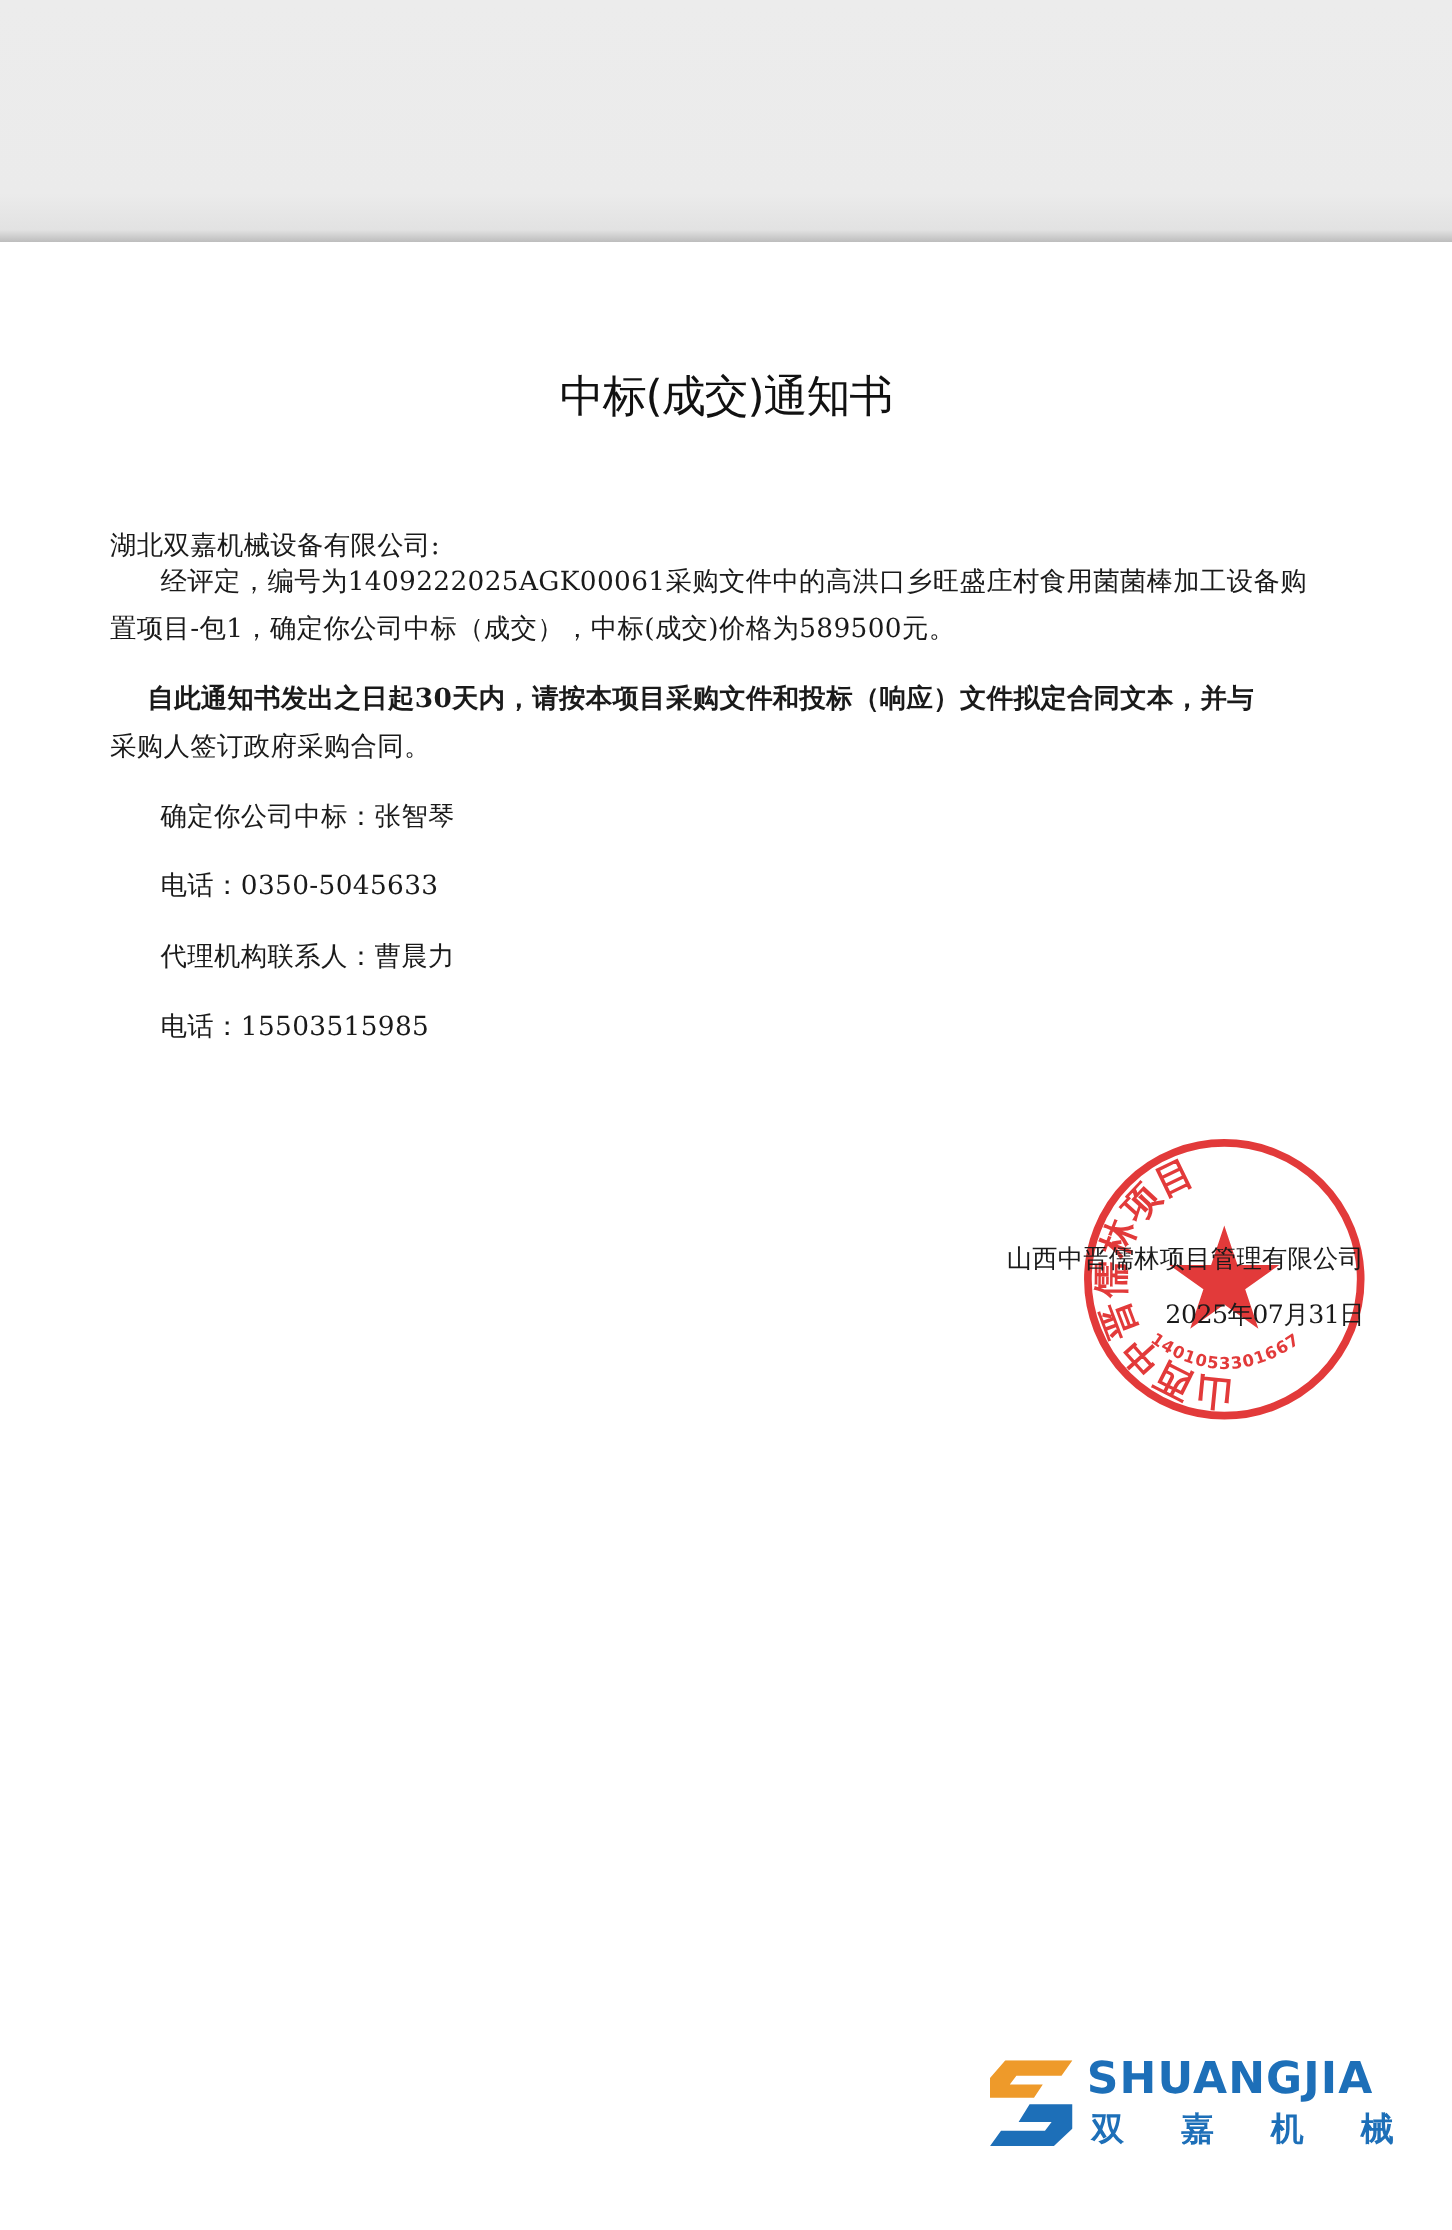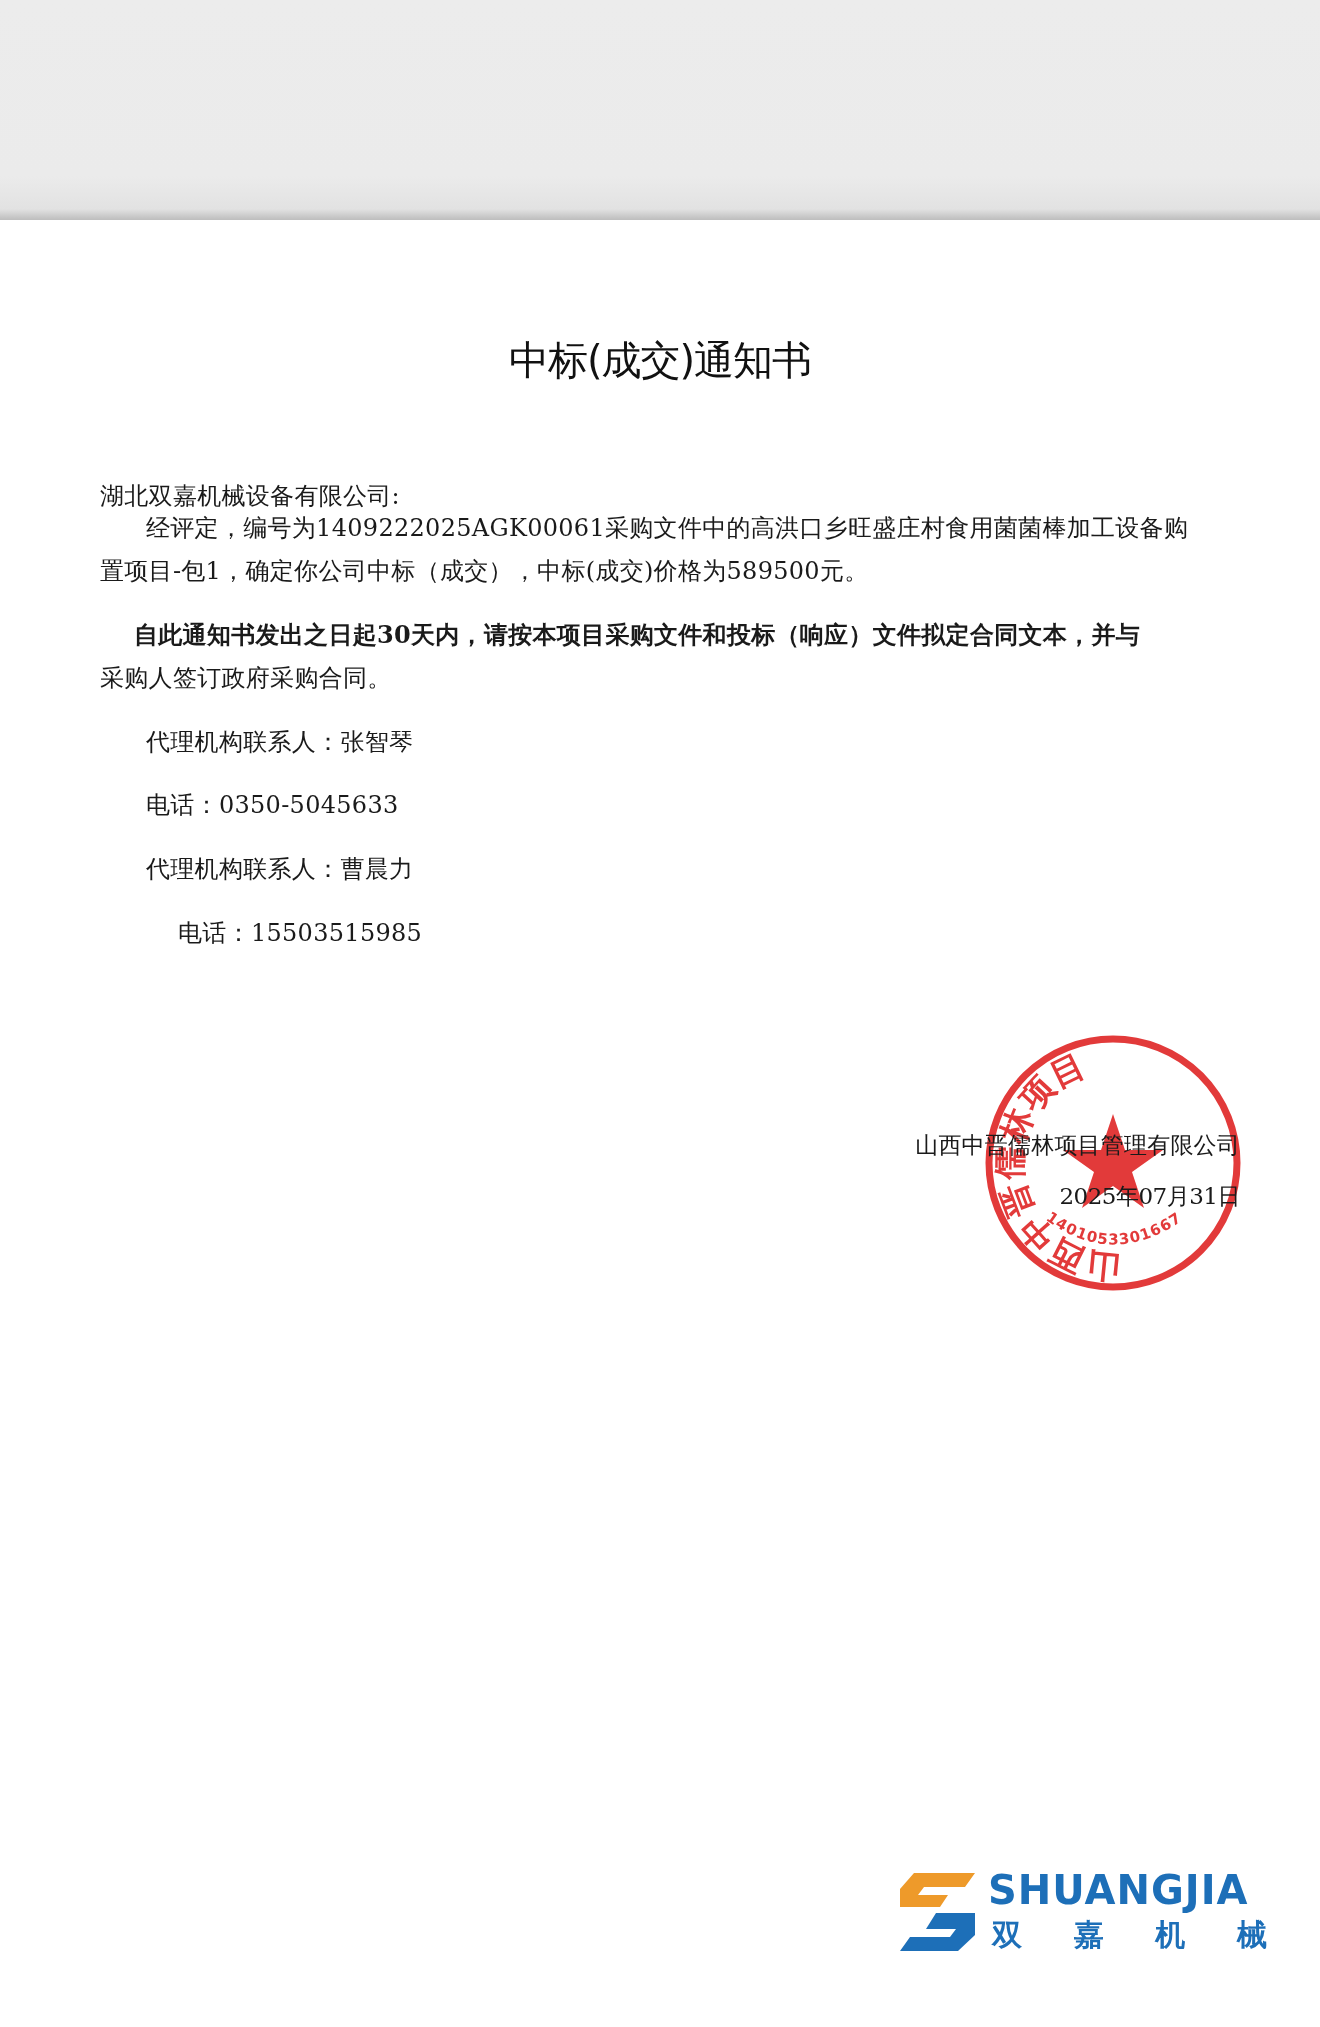--- a/index.html
+++ b/index.html
@@ -29,21 +29,21 @@
     white-space: nowrap; color: #1a1a1a; letter-spacing: 0.3px;
   }
   .addressee { left: 100px; top: 223px; margin-top: 32px; }
   .para1-l1 { left: 146px; top: 287px; }
   .para1-l2 { left: 100px; top: 330px; }
   .para2-l1 { left: 134px; top: 394px; font-weight: bold; }
   .para2-l2 { left: 100px; top: 437px; }
   .c1 { left: 146px; top: 501px; }
   .c2 { left: 146px; top: 564px; }
   .c3 { left: 146px; top: 628px; }
-  .c4 { left: 146px; top: 692px; margin-left: 32px; }
+  .c4 { left: 146px; top: 692px; }
   .sig-company { right: 80px; top: 904px; text-align: right; font-size: 23px; letter-spacing: 0.2px; }
   .sig-date { right: 80px; top: 955px; text-align: right; font-size: 23px; letter-spacing: -0.5px; }
 
   .stamp {
     position: absolute; left: 982px; top: 812px; width: 262px; height: 262px;
     opacity: 0.92;
   }
   .logo {
     position: absolute; left: 900px; top: 1645px; width: 370px; height: 90px;
   }
@@ -69,21 +69,21 @@
   <div class="title">中标(成交)通知书</div>
 
   <div class="p addressee">湖北双嘉机械设备有限公司:</div>
 
   <div class="p para1-l1">经评定，编号为1409222025AGK00061采购文件中的高洪口乡旺盛庄村食用菌菌棒加工设备购</div>
   <div class="p para1-l2">置项目-包1，确定你公司中标（成交），中标(成交)价格为589500元。</div>
 
   <div class="p para2-l1">自此通知书发出之日起30天内，请按本项目采购文件和投标（响应）文件拟定合同文本，并与</div>
   <div class="p para2-l2">采购人签订政府采购合同。</div>
 
-  <div class="p c1">代理机构联系人：张智琴</div>
+  <div class="p c1">确定你公司中标：张智琴</div>
   <div class="p c2">电话：0350-5045633</div>
   <div class="p c3">代理机构联系人：曹晨力</div>
   <div class="p c4">电话：15503515985</div>
 
   <svg class="stamp" viewBox="0 0 262 262">
     <defs>
       <path id="ringPath" d="M 131 131 m -92 0 a 92 92 0 1 1 184 0"></path>
       <path id="numPath" d="M 60 185 Q 131 240 205 185"></path>
     </defs>
     <circle cx="131" cy="131" r="124" fill="none" stroke="#e02a2a" stroke-width="7"></circle>

